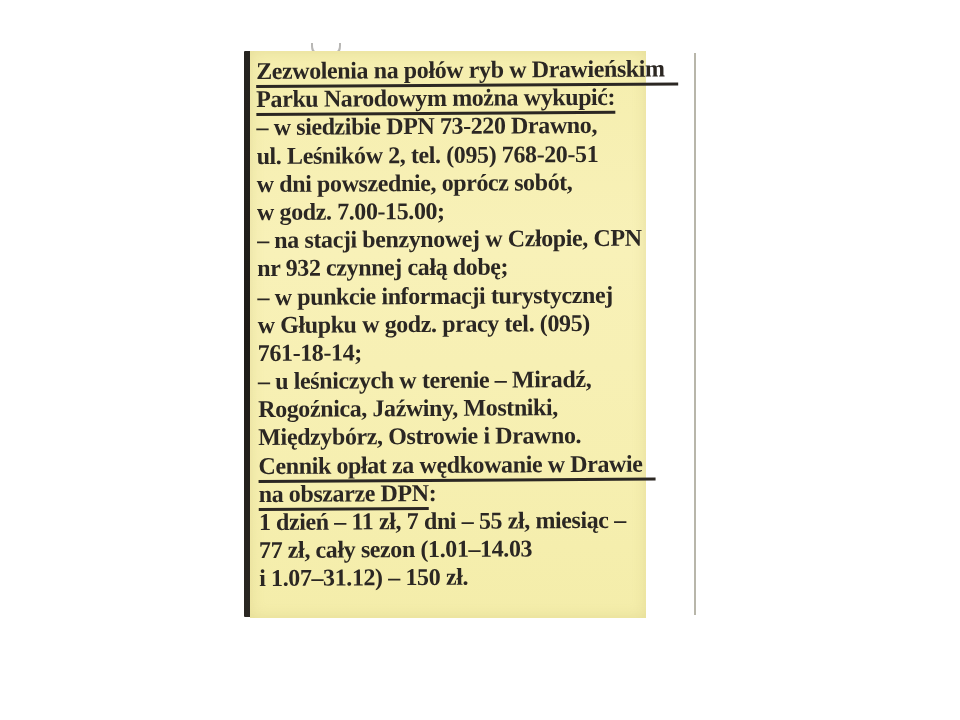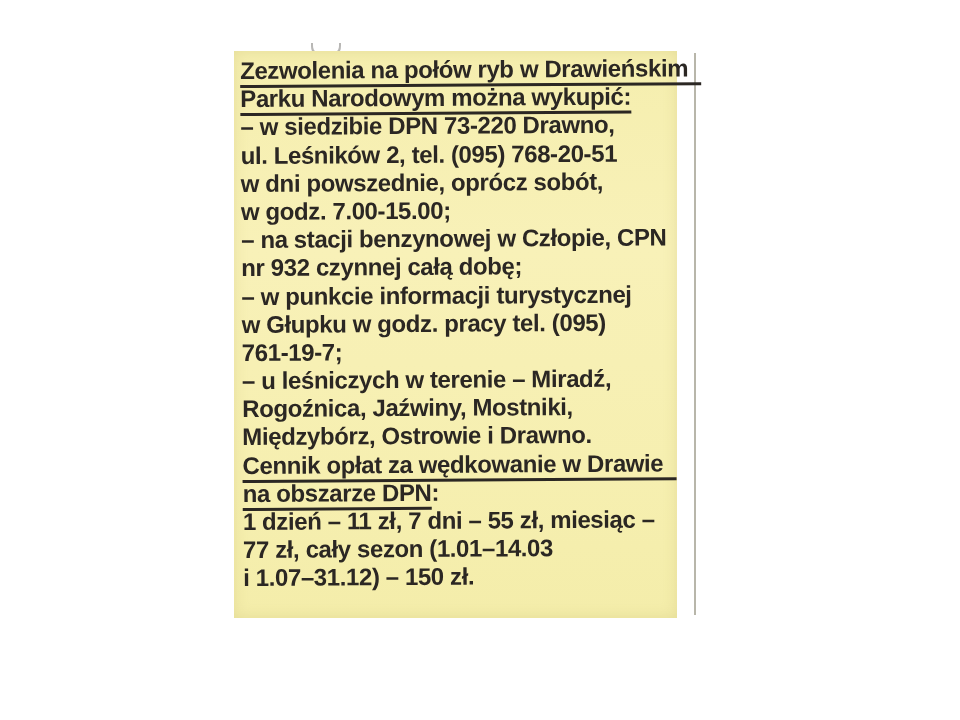--- a/index.html
+++ b/index.html
@@ -31,26 +31,27 @@
   .edge-right {
     position: absolute;
     left: 694px;
     top: 53px;
     width: 2px;
     height: 562px;
     background: rgba(125, 122, 100, 0.55);
   }
   .paper {
     position: absolute;
-    left: 234px;
+    left: 250px;
     top: 51px;
-    width: 443px;
+    width: 396px;
     height: 567px;
     background: linear-gradient(180deg, #f5eeae 0%, #f8f1b8 35%, #f6efb0 75%, #f4edaa 100%);
     box-shadow: inset 0 0 14px rgba(185, 170, 90, 0.25);
+    font-family: Liberation Serif, serif;
   }
   
   .artifact-descender {
     position: absolute;
     left: 311px;
     top: 43px;
     width: 26px;
     height: 12px;
     border-bottom: 4px solid #35322c;
     border-left: 2px solid rgba(53, 50, 44, 0.35);
@@ -94,21 +95,21 @@
         <div class="line"><span class="seg-u seg-u-ext">Zezwolenia na połów ryb w Drawieńskim</span></div>
         <div class="line"><span class="seg-u">Parku Narodowym można wykupić:</span></div>
         <div class="line"><span>– w siedzibie DPN 73-220 Drawno,</span></div>
         <div class="line"><span>ul. Leśników 2, tel. (095) 768-20-51</span></div>
         <div class="line"><span>w dni powszednie, oprócz sobót,</span></div>
         <div class="line"><span>w godz. 7.00-15.00;</span></div>
         <div class="line"><span>– na stacji benzynowej w Człopie, CPN</span></div>
         <div class="line"><span>nr 932 czynnej całą dobę;</span></div>
         <div class="line"><span>– w punkcie informacji turystycznej</span></div>
         <div class="line"><span>w Głupku w godz. pracy tel. (095)</span></div>
-        <div class="line"><span>761-19-7;</span></div>
+        <div class="line"><span>761-18-14;</span></div>
         <div class="line"><span>– u leśniczych w terenie – Miradź,</span></div>
         <div class="line"><span>Rogoźnica, Jaźwiny, Mostniki,</span></div>
         <div class="line"><span>Międzybórz, Ostrowie i Drawno.</span></div>
         <div class="line"><span class="seg-u seg-u-ext">Cennik opłat za wędkowanie w Drawie</span></div>
         <div class="line"><span class="seg-u">na obszarze DPN</span><span>:</span></div>
         <div class="line"><span>1 dzień – 11 zł, 7 dni – 55 zł, miesiąc –</span></div>
         <div class="line"><span>77 zł, cały sezon (1.01–14.03</span></div>
         <div class="line"><span>i 1.07–31.12) – 150 zł.</span></div>
       </div>
   </div>

